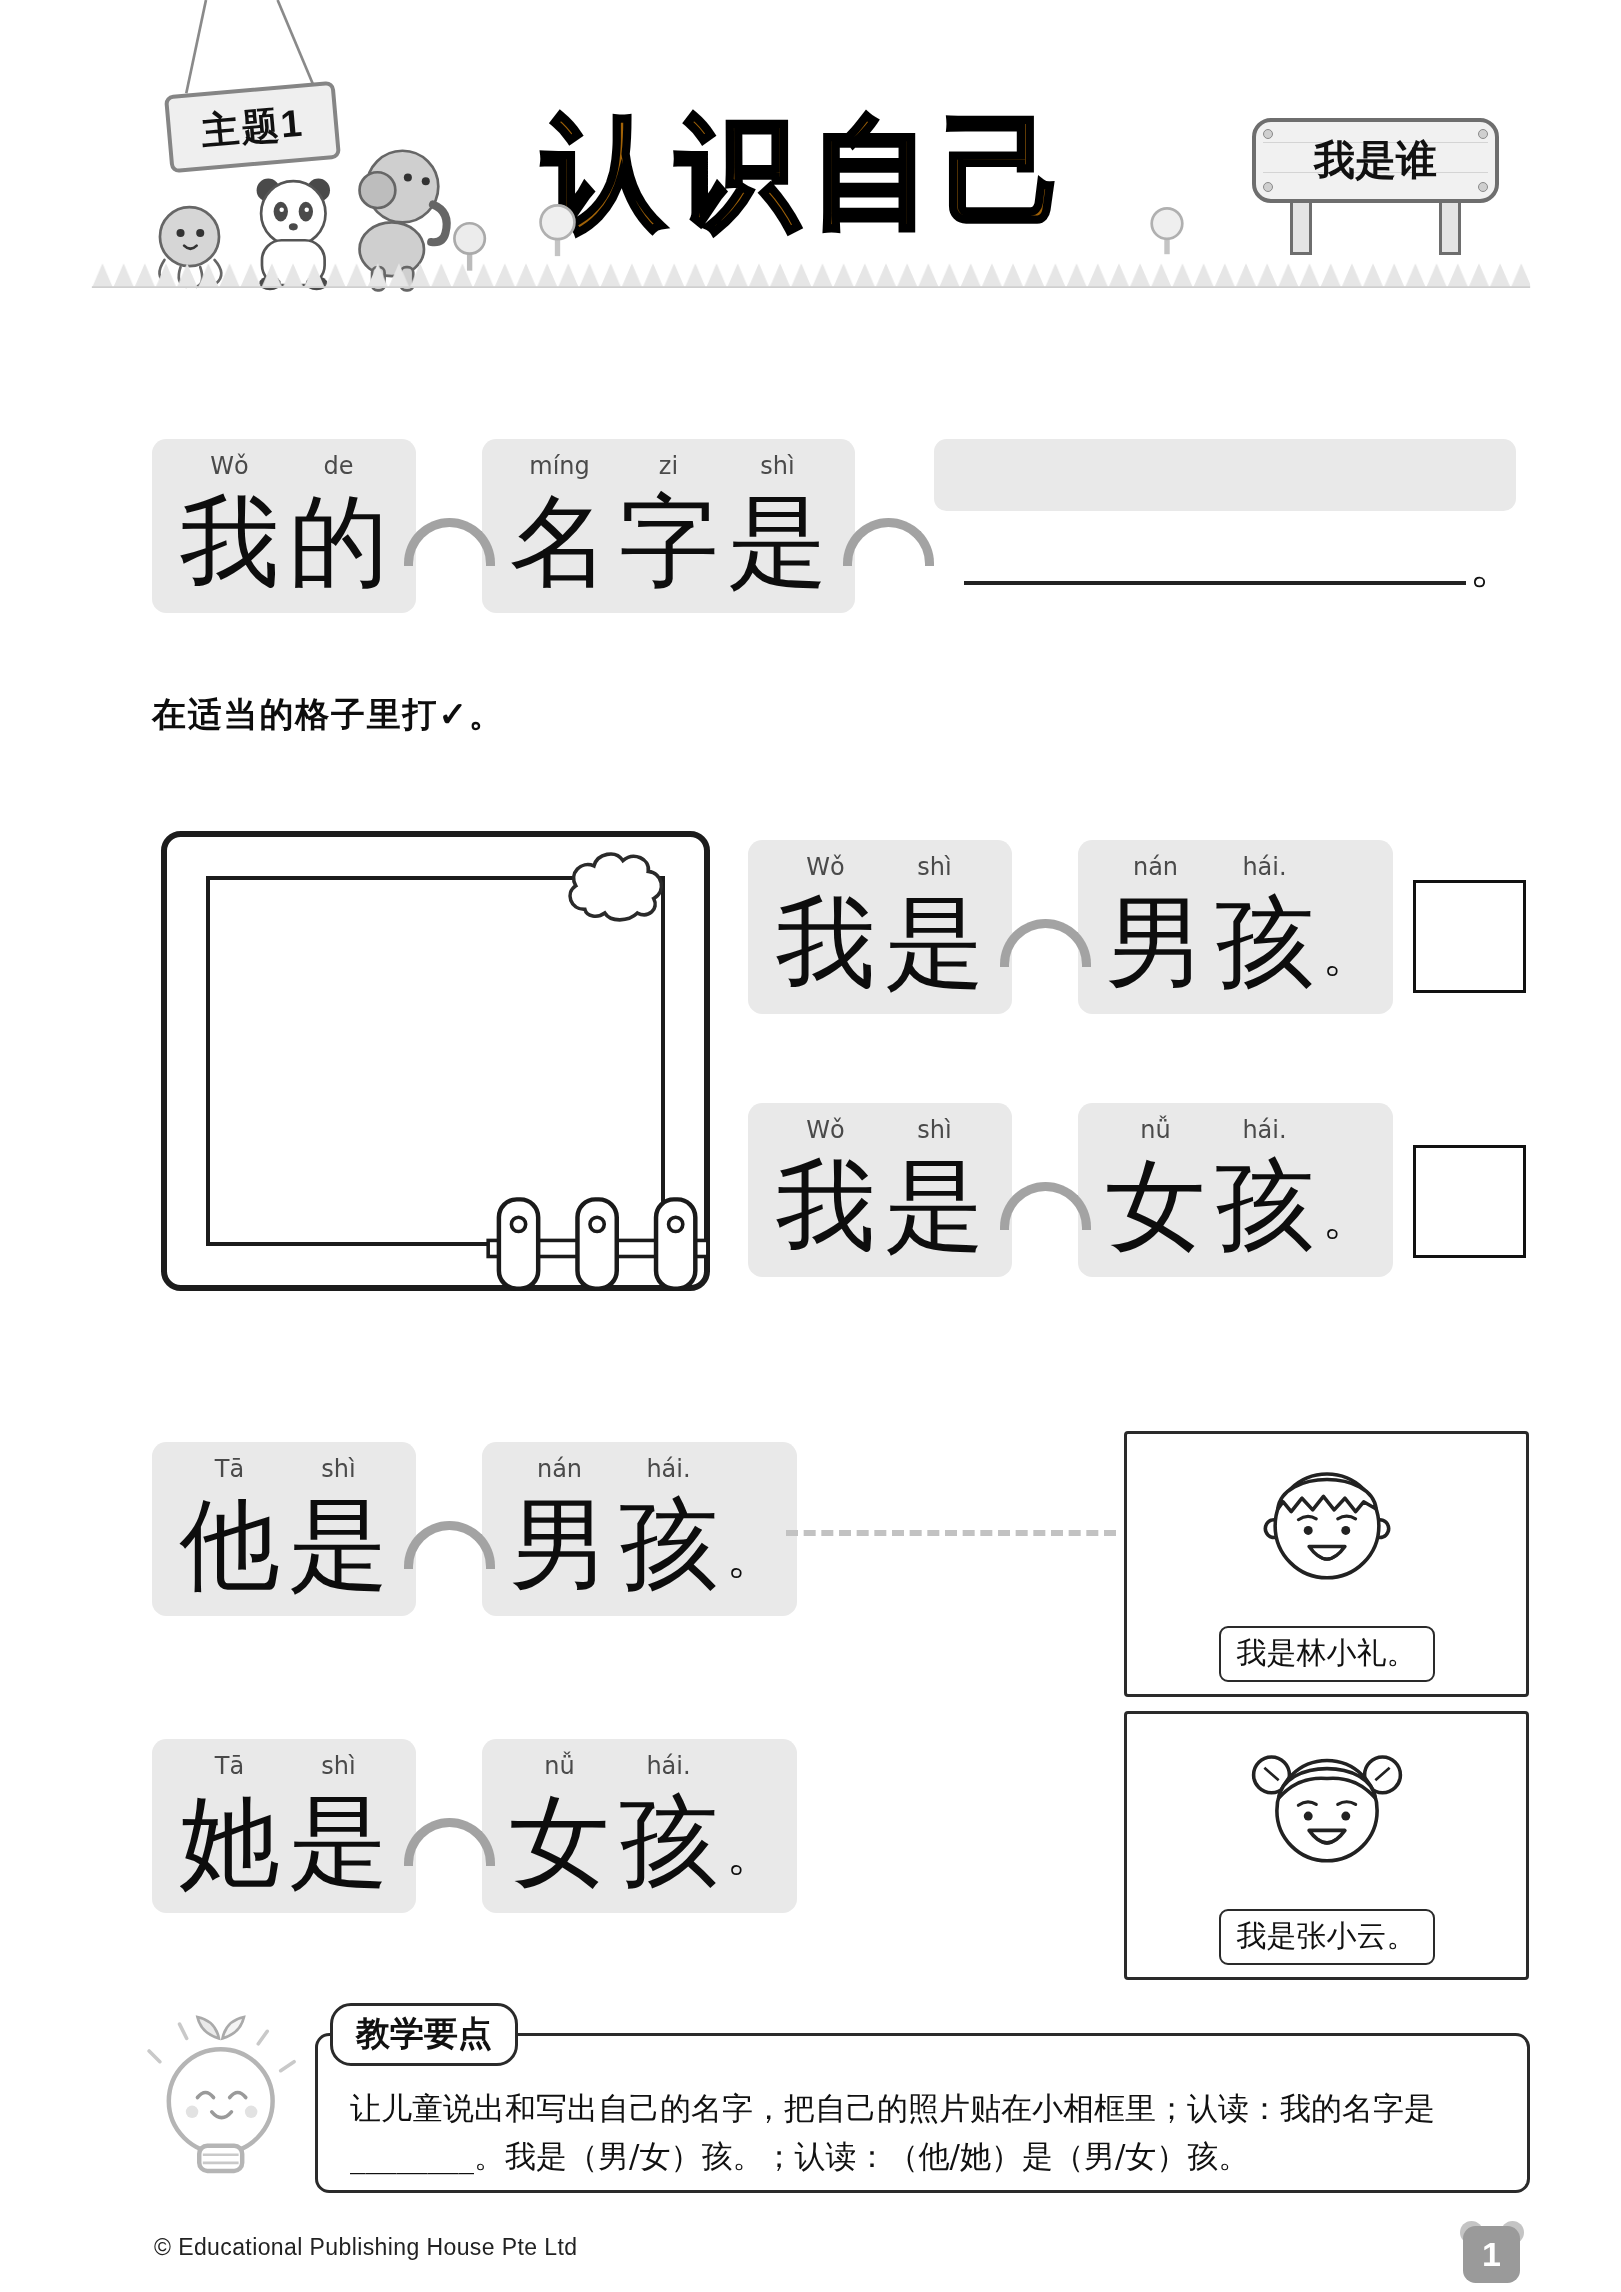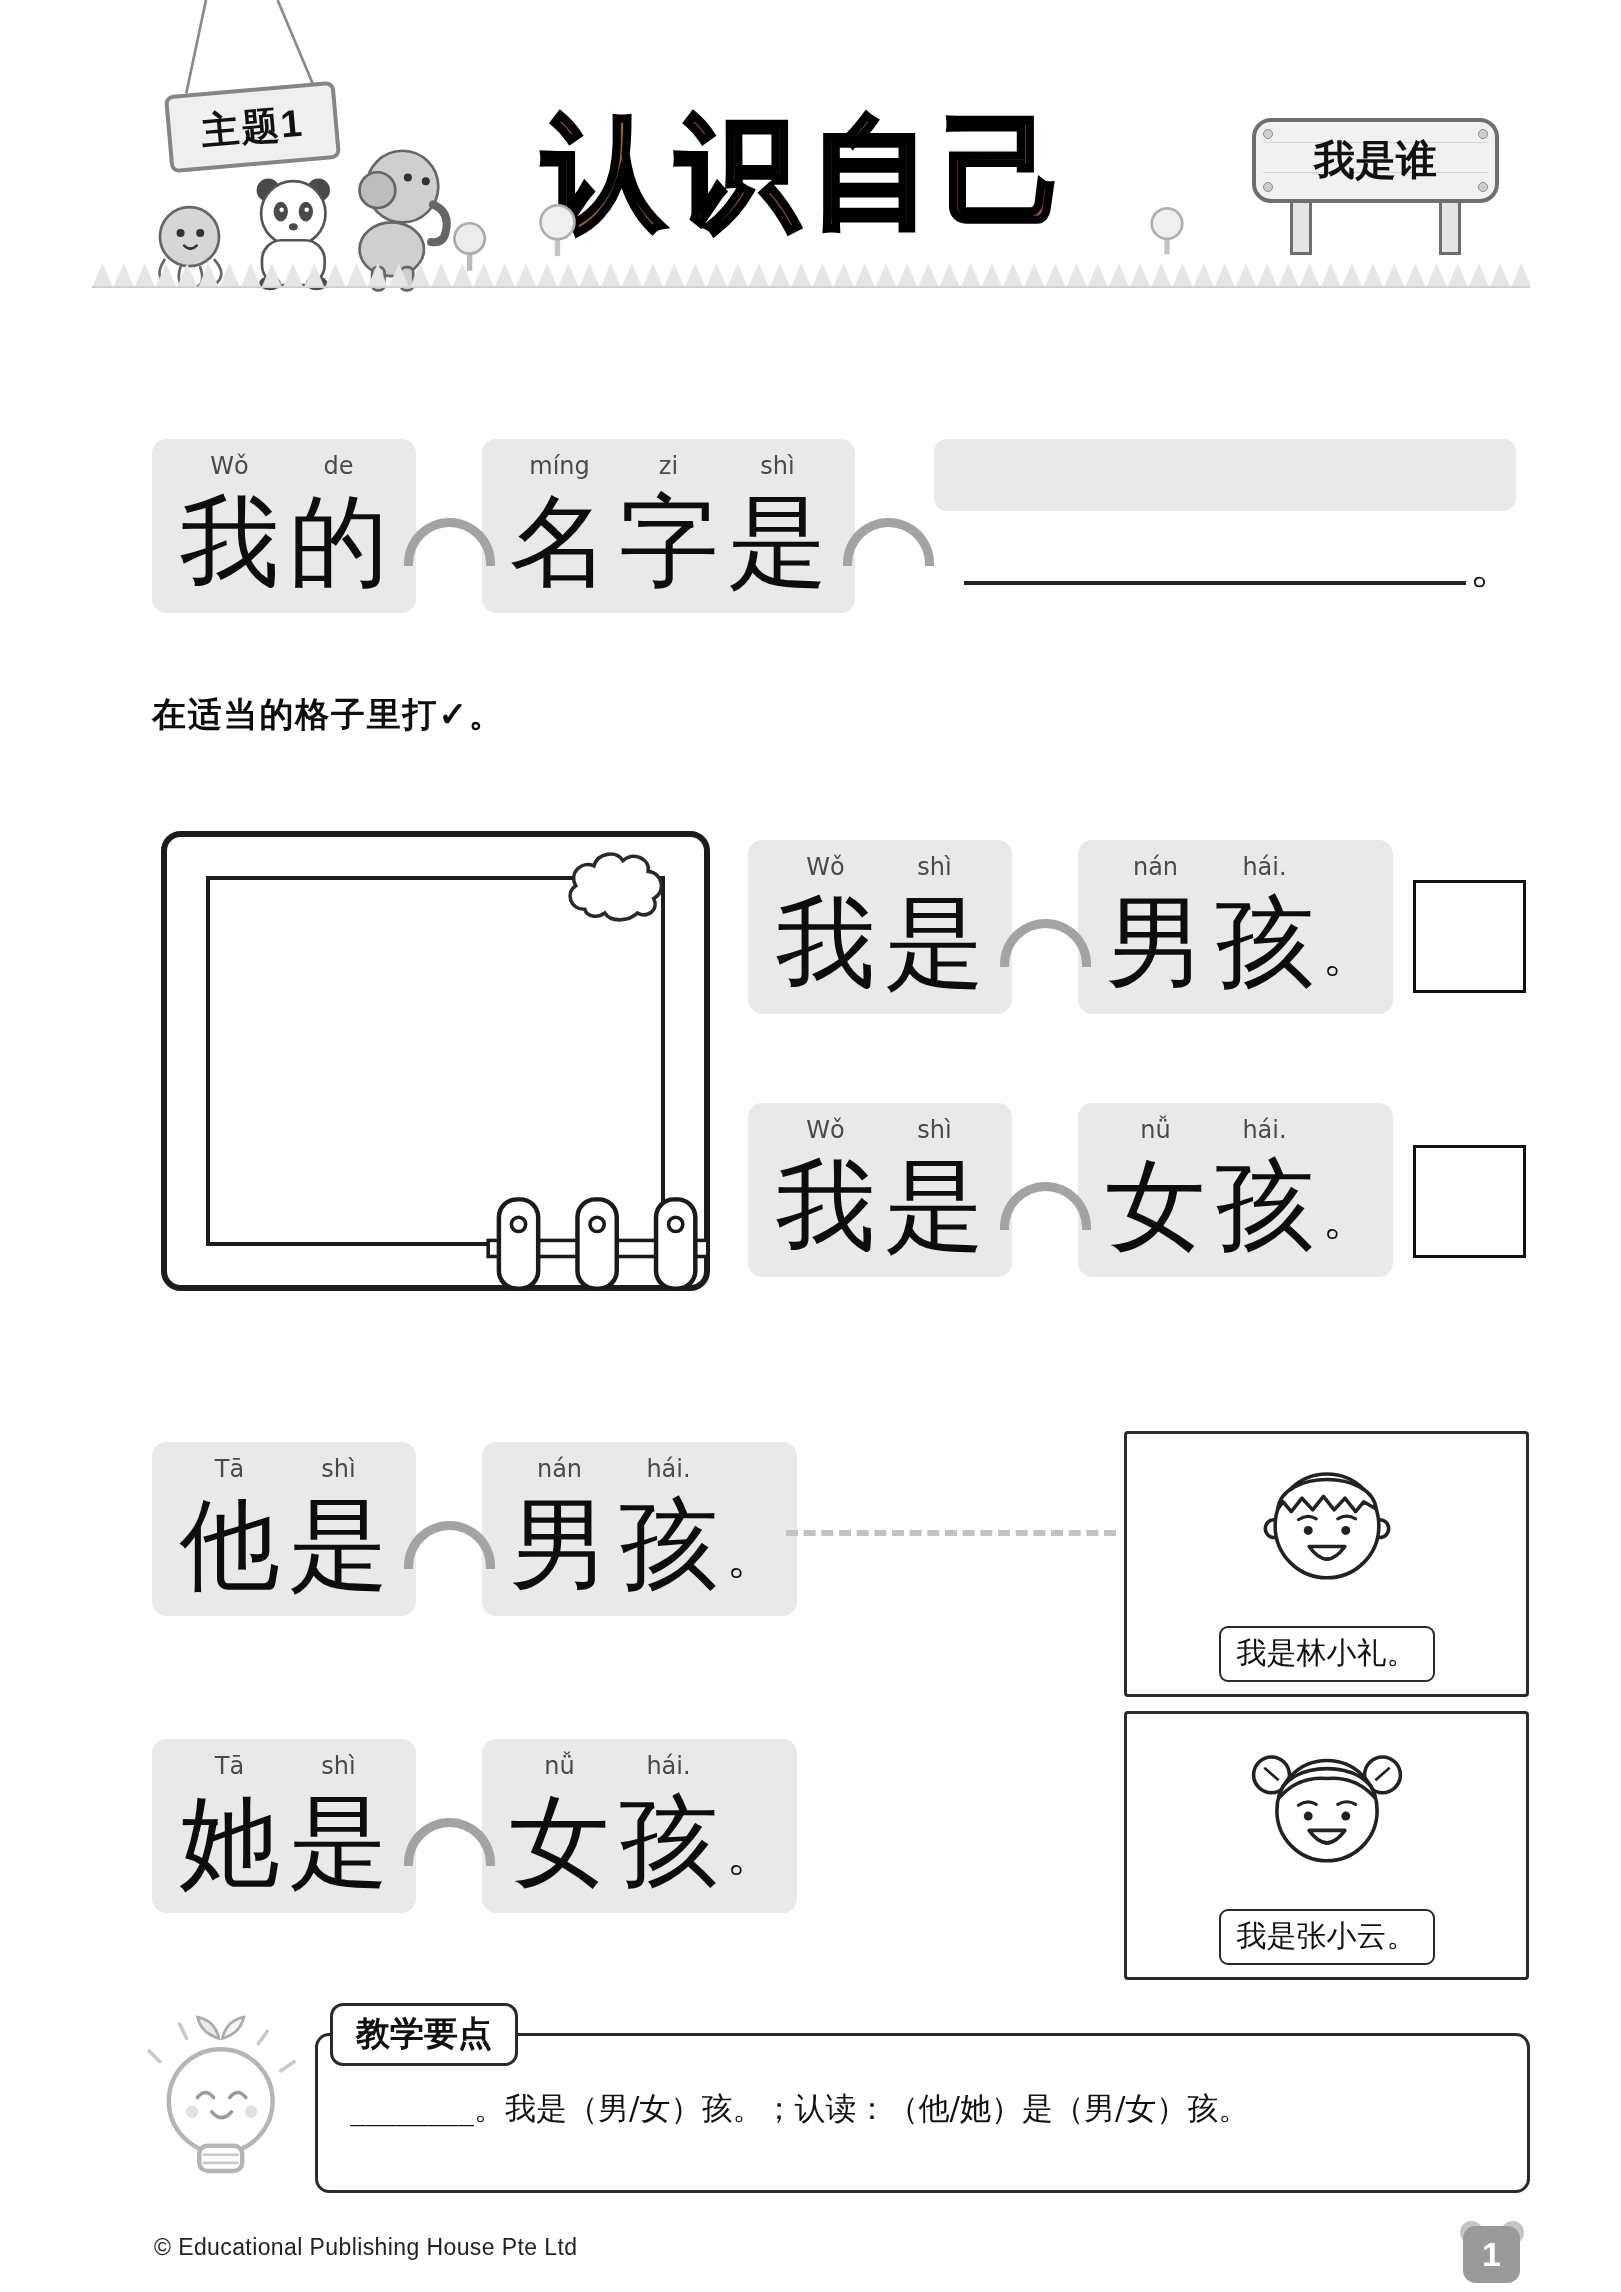--- a/index.html
+++ b/index.html
@@ -47,21 +47,21 @@
 
   
   .dash-line{border-top:6.3px dashed #c2c2c2;}
   .pic-box{border:3.6px solid #2a2a2a;border-radius:4px;background:#fff;}
   .caption{position:absolute;bottom:12.5px;left:50%;transform:translateX(-50%);border:2.7px solid #2a2a2a;
     border-radius:9px;padding:5.4px 16px;font-size:30px;white-space:nowrap;
     font-family:"DejaVu Serif","Liberation Serif",serif;}
 
   
   .notes-box{left:315px;top:2033px;width:1209px;height:154px;border:3.6px solid #2a2a2a;border-radius:14.3px;}
-  .notes-tab{left:330px;top:2003px;border:3.6px solid #2a2a2a;border-radius:13px;background:#fff;
+  .notes-tab{left:330px;top:2003px;border:3.6px solid #2a2a2a;border-radius:21px;background:#fff;
     padding:5.4px 23px;font-size:34px;font-weight:800;z-index:3;}
   .notes-text{padding:48px 32px 12.5px;font-size:31px;line-height:1.55;
     font-family:"DejaVu Serif","Liberation Serif",serif;}
 
   
   .copyright{left:154px;top:2234px;font-size:23px;color:#222;letter-spacing:0.4px;}
   .page-badge{left:1463px;top:2226px;width:57px;height:57px;background:#9a9a9a;border-radius:12.5px;
     color:#fff;font-weight:800;font-size:34px;display:flex;align-items:center;justify-content:center;z-index:2;}
   .bear-ear{position:absolute;width:23px;height:23px;border-radius:50%;background:#c4c4c4;z-index:1;}
 </style>
@@ -358,20 +358,21 @@
     <circle cx="66" cy="116" r="7" fill="#e2e2e2"></circle>
       <circle cx="132" cy="116" r="7" fill="#e2e2e2"></circle>
     <path d="M88,116 q11,13 22,0" fill="none" stroke="#9a9a9a" stroke-width="4" stroke-linecap="round"></path>
   </svg>
 
   <div class="abs notes-tab">
     <span>教学要点</span>
   </div>
   <div class="abs notes-box">
     <div class="notes-text">
+      <div>让儿童说出和写出自己的名字，把自己的照片贴在小相框里；认读：我的名字是</div>
       <div>________。我是（男/女）孩。；认读：（他/她）是（男/女）孩。</div>
     </div>
   </div>
 
   <div class="abs copyright">© Educational Publishing House Pte Ltd</div>
   <div class="abs bear-ear" style="left:1460px;top:2221px"></div>
   <div class="abs bear-ear" style="left:1501px;top:2221px"></div>
   <div class="abs page-badge">
     <span>1</span>
   </div>

